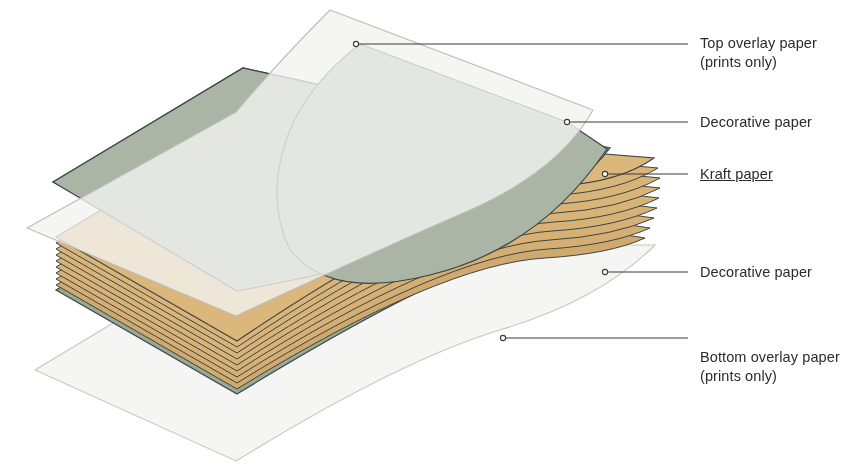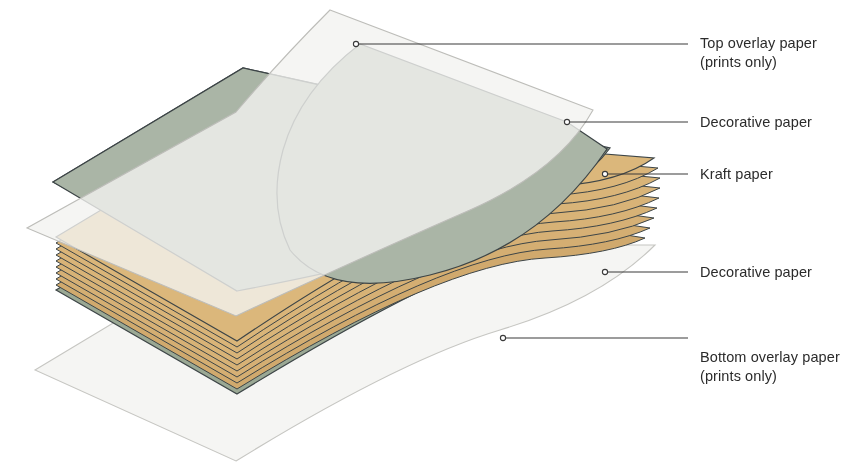--- a/index.html
+++ b/index.html
@@ -143,21 +143,21 @@
 
   <div class="callout-label" style="left:700px; top:34px;">
     <span>Top overlay paper</span>
     <span class="line2">(prints only)</span>
   </div>
 
   <div class="callout-label" style="left:700px; top:113px;">
     <span>Decorative paper</span>
   </div>
 
-  <div class="callout-label" style="left:700px; top:165px;">
+  <div class="callout-label" style="left:700px; top:165px;text-decoration:underline;">
     <span>Kraft paper</span>
   </div>
 
   <div class="callout-label" style="left:700px; top:263px;">
     <span>Decorative paper</span>
   </div>
 
   <div class="callout-label" style="left:700px; top:348px;">
     <span>Bottom overlay paper</span>
     <span class="line2">(prints only)</span>

